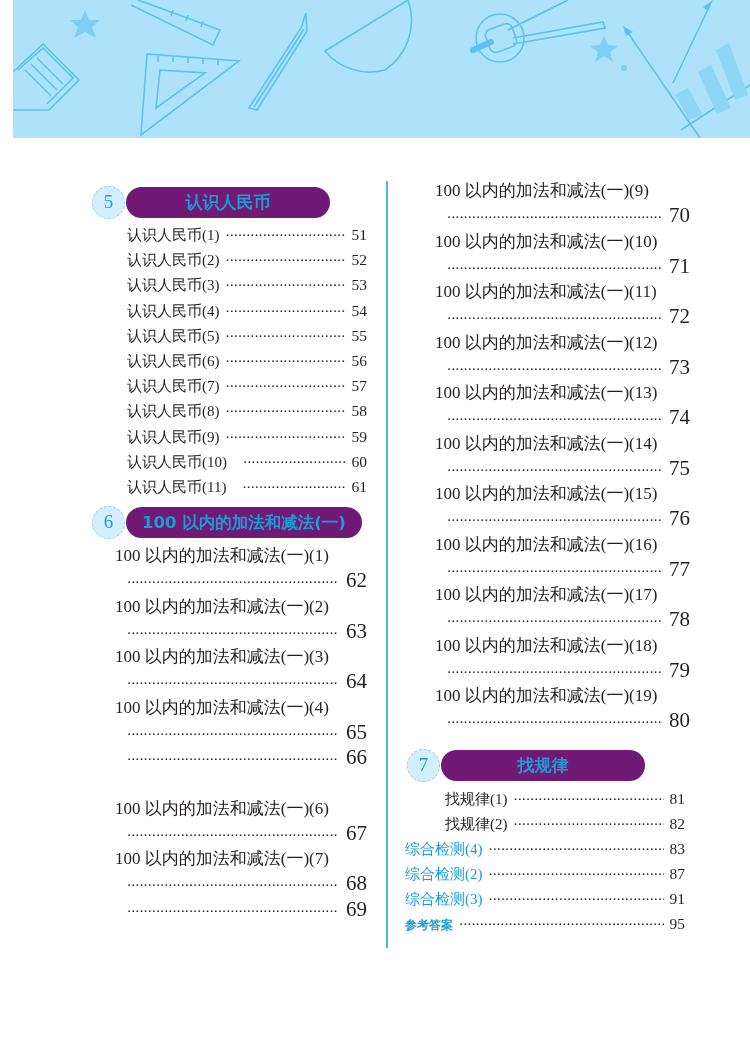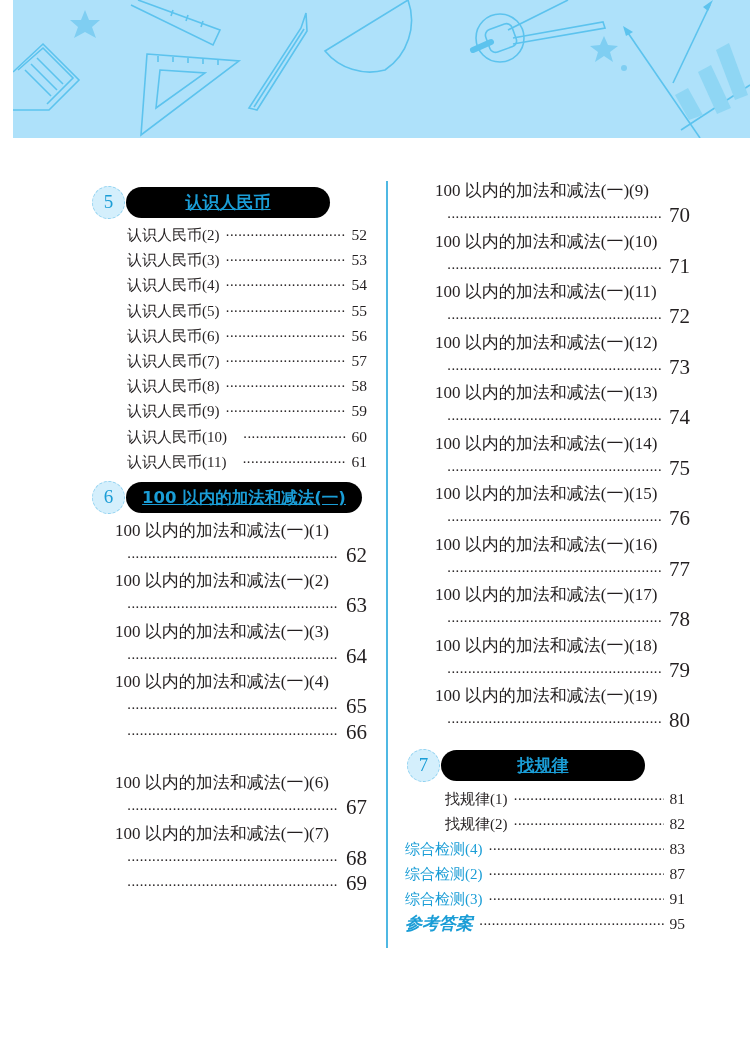--- a/index.html
+++ b/index.html
@@ -12,39 +12,39 @@
   .divider { position: absolute; left: 386px; top: 181px; width: 2px; height: 767px; background: #4fb8e3; }
 
   .col { position: absolute; }
   .col-left { left: 90px; top: 185px; width: 290px; }
   .col-right { left: 405px; top: 178px; width: 290px; }
 
   .sec-head { position: relative; height: 34px; margin-bottom: 2px; }
   .sec-num { position: absolute; left: 2px; top: 1px; width: 33px; height: 33px; border-radius: 50%;
     background: #d4effc; border: 1.5px dashed #8fd1f0; color: #1a9dd6;
     font-family: "Liberation Serif", serif; font-size: 19px; line-height: 30px; text-align: center; z-index: 2; }
-  .sec-pill { position: absolute; left: 36px; top: 2px; height: 31px; border-radius: 16px; background: #000000;
+  .sec-pill { position: absolute; left: 36px; top: 2px; height: 31px; border-radius: 16px; background: #701a75;
     color: #1a9dd6; font-family: "DejaVu Sans", "Liberation Sans", sans-serif; font-size: 17px; font-weight: bold;
-    line-height: 31px; text-align: center; text-decoration: underline; }
+    line-height: 31px; text-align: center; }
 
   .toc-line { display: flex; align-items: baseline; font-size: 15px; height: 25.2px; line-height: 25.2px; }
   .toc-line .lbl { white-space: nowrap; font-family: "Liberation Serif", "DejaVu Serif", serif; }
   .toc-line .dots { flex: 1; overflow: hidden; white-space: nowrap; letter-spacing: 0px; margin: 0 6px; color: #231f20; font-size: 13px; }
   .toc-line .dots::after { content: "······································································"; }
   .toc-line .pg { font-family: "Liberation Serif", serif; font-size: 15.5px; }
 
   .two-line { height: 50.5px; }
   .two-line .t1 { font-size: 17px; height: 25px; line-height: 25px; white-space: nowrap; font-family: "Liberation Serif", "DejaVu Serif", serif; }
   .two-line .t2 { display: flex; align-items: baseline; height: 25.5px; line-height: 25.5px; padding-left: 12px; }
   .two-line .t2 .dots { flex: 1; overflow: hidden; white-space: nowrap; font-size: 13px; margin-right: 8px; }
   .two-line .t2 .dots::after { content: "······································································"; }
   .two-line .t2 .pg { font-family: "Liberation Serif", serif; font-size: 21px; }
 
   .blue { color: #1a9dd6; }
-  .bold-blue { color: #1a9dd6; font-weight: bold; font-family: "DejaVu Sans", "Liberation Sans", sans-serif !important; font-size: 17px; font-style: italic; }
+  .bold-blue { color: #1a9dd6; font-weight: bold; font-family: "DejaVu Sans", "Liberation Sans", sans-serif !important; font-size: 12px; }
 </style>
 </head>
 <body>
 
 <div class="banner">
   <svg width="737" height="138" viewBox="0 0 737 138" fill="none" stroke="#5cc3ee" stroke-width="1.6">
 
     <g>
       <path d="M0 72 L30 44 L66 80 L36 110 L0 110"></path>
       <path d="M5 70 L30 48 L60 78 L34 104"></path>
@@ -111,20 +111,25 @@
 <div class="divider"></div>
 
 <div class="col col-left">
 
   <div class="sec-head">
     <div class="sec-num">5</div>
     <div class="sec-pill" style="width:204px;">认识人民币</div>
   </div>
   <div style="padding-left:37px; width:277px; margin-top:3px;">
     <div class="toc-line">
+        <span class="lbl">认识人民币(1)</span>
+        <span class="dots"></span>
+        <span class="pg">51</span>
+      </div>
+    <div class="toc-line">
         <span class="lbl">认识人民币(2)</span>
         <span class="dots"></span>
         <span class="pg">52</span>
       </div>
     <div class="toc-line">
         <span class="lbl">认识人民币(3)</span>
         <span class="dots"></span>
         <span class="pg">53</span>
       </div>
     <div class="toc-line">

